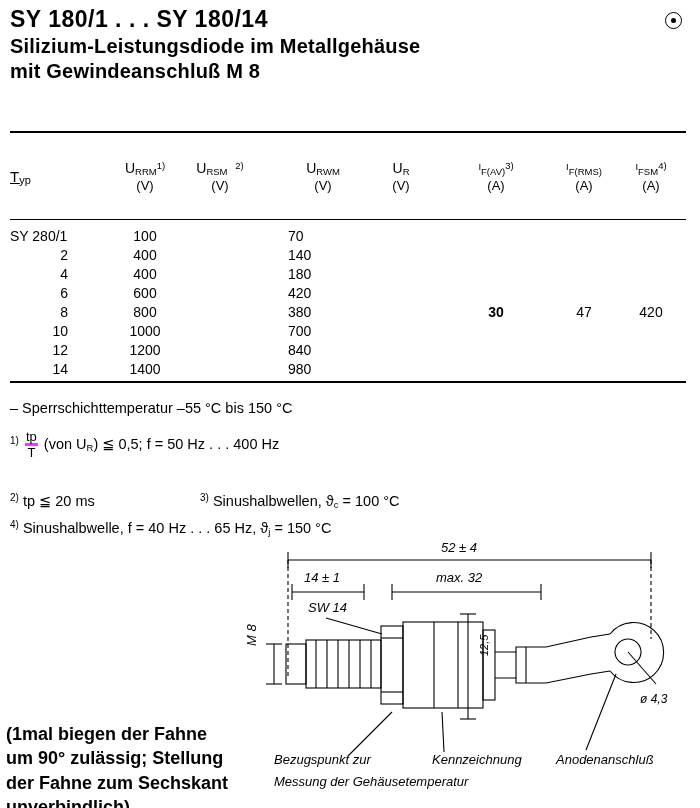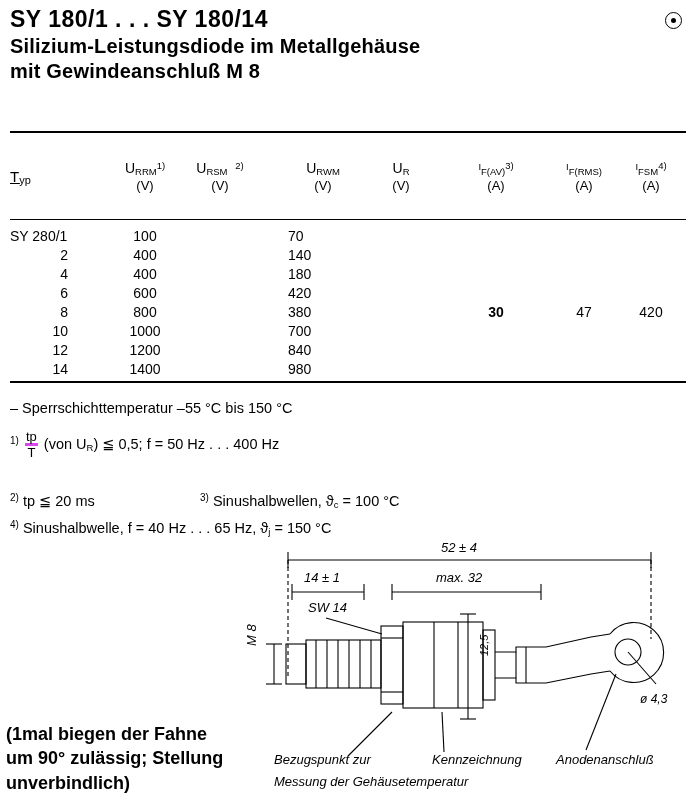--- a/index.html
+++ b/index.html
@@ -322,20 +322,21 @@
       <span class="sup-mark">4)</span>
       <span>Sinushalbwelle, f = 40 Hz . . . 65 Hz,</span>
       <span>ϑ</span><sub>j</sub>
       <span>= 150 °C</span>
     </div>
   </div>
 
   <div class="footer-note">
     <div>(1mal biegen der Fahne</div>
     <div>um 90° zulässig; Stellung</div>
+    <div>der Fahne zum Sechskant</div>
     <div>unverbindlich)</div>
   </div>
 
   <div class="drawing">
     <svg width="500" height="274" viewBox="0 0 500 274">
       <g stroke="#000" fill="none" stroke-width="1.1">
 
         <line x1="92" y1="26" x2="455" y2="26"></line>
         <line x1="92" y1="18" x2="92" y2="34"></line>
         <line x1="455" y1="18" x2="455" y2="34"></line>

